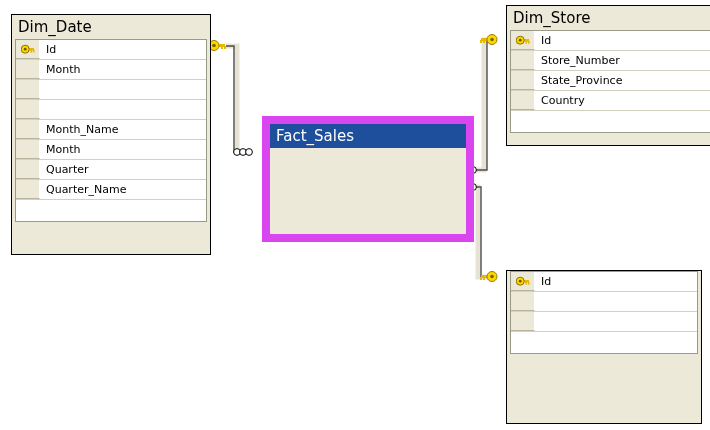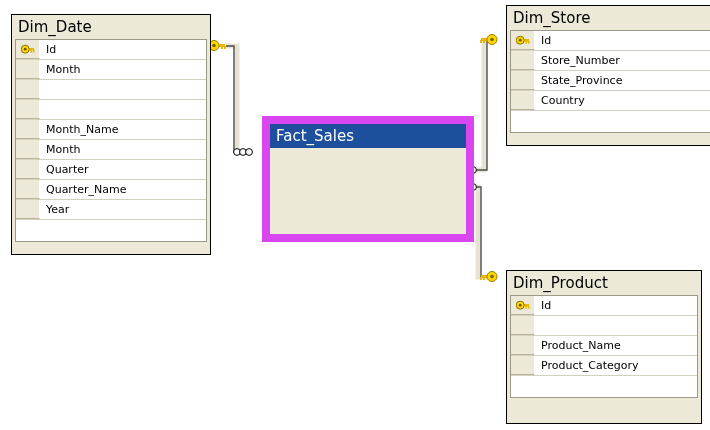--- a/index.html
+++ b/index.html
@@ -210,24 +210,20 @@
           <div class="col-name">Month</div>
         </div>
         <div class="row">
           <div class="gutter"></div>
           <div class="col-name">Quarter</div>
         </div>
         <div class="row">
           <div class="gutter"></div>
           <div class="col-name">Quarter_Name</div>
         </div>
-        <div class="row">
-          <div class="gutter"></div>
-          <div class="col-name">Year</div>
-        </div>
         <div class="row blank">
           <div class="gutter"></div>
           <div class="col-name"></div>
         </div>
       </div>
   </div>
 
   <div class="entity selected" id="ent-1" style="left:262px; top:116px; width:212px; height:126px;">
     <div class="entity-title">Fact_Sales</div>
   </div>
@@ -260,44 +256,38 @@
           <div class="col-name">Country</div>
         </div>
         <div class="row blank">
           <div class="gutter"></div>
           <div class="col-name"></div>
         </div>
       </div>
   </div>
 
   <div class="entity" id="ent-3" style="left:506px; top:270px; width:196px; height:154px;">
-    <div class="entity-title">Dim_Product</div>
     <div class="grid">
         <div class="row">
           <div class="gutter">
             <svg class="key-glyph" viewBox="0 0 14 12">
               <rect x="6" y="4" width="7" height="2.6" fill="#E8B800"></rect>
               <rect x="9.5" y="6" width="1.6" height="2.6" fill="#E8B800"></rect>
               <rect x="12" y="6" width="1.6" height="2.6" fill="#E8B800"></rect>
               <circle cx="4.2" cy="5.2" r="4" fill="#FFD700" stroke="#8a7000" stroke-width="1"></circle>
               <circle cx="4.2" cy="5.2" r="1.4" fill="#6b5800"></circle>
             </svg>
           </div>
           <div class="col-name">Id</div>
         </div>
         <div class="row">
           <div class="gutter"></div>
         </div>
         <div class="row">
           <div class="gutter"></div>
-          <div class="col-name">Product_Name</div>
-        </div>
-        <div class="row">
-          <div class="gutter"></div>
-          <div class="col-name">Product_Category</div>
         </div>
         <div class="row blank">
           <div class="gutter"></div>
           <div class="col-name"></div>
         </div>
       </div>
   </div>
 
 </div>
 

